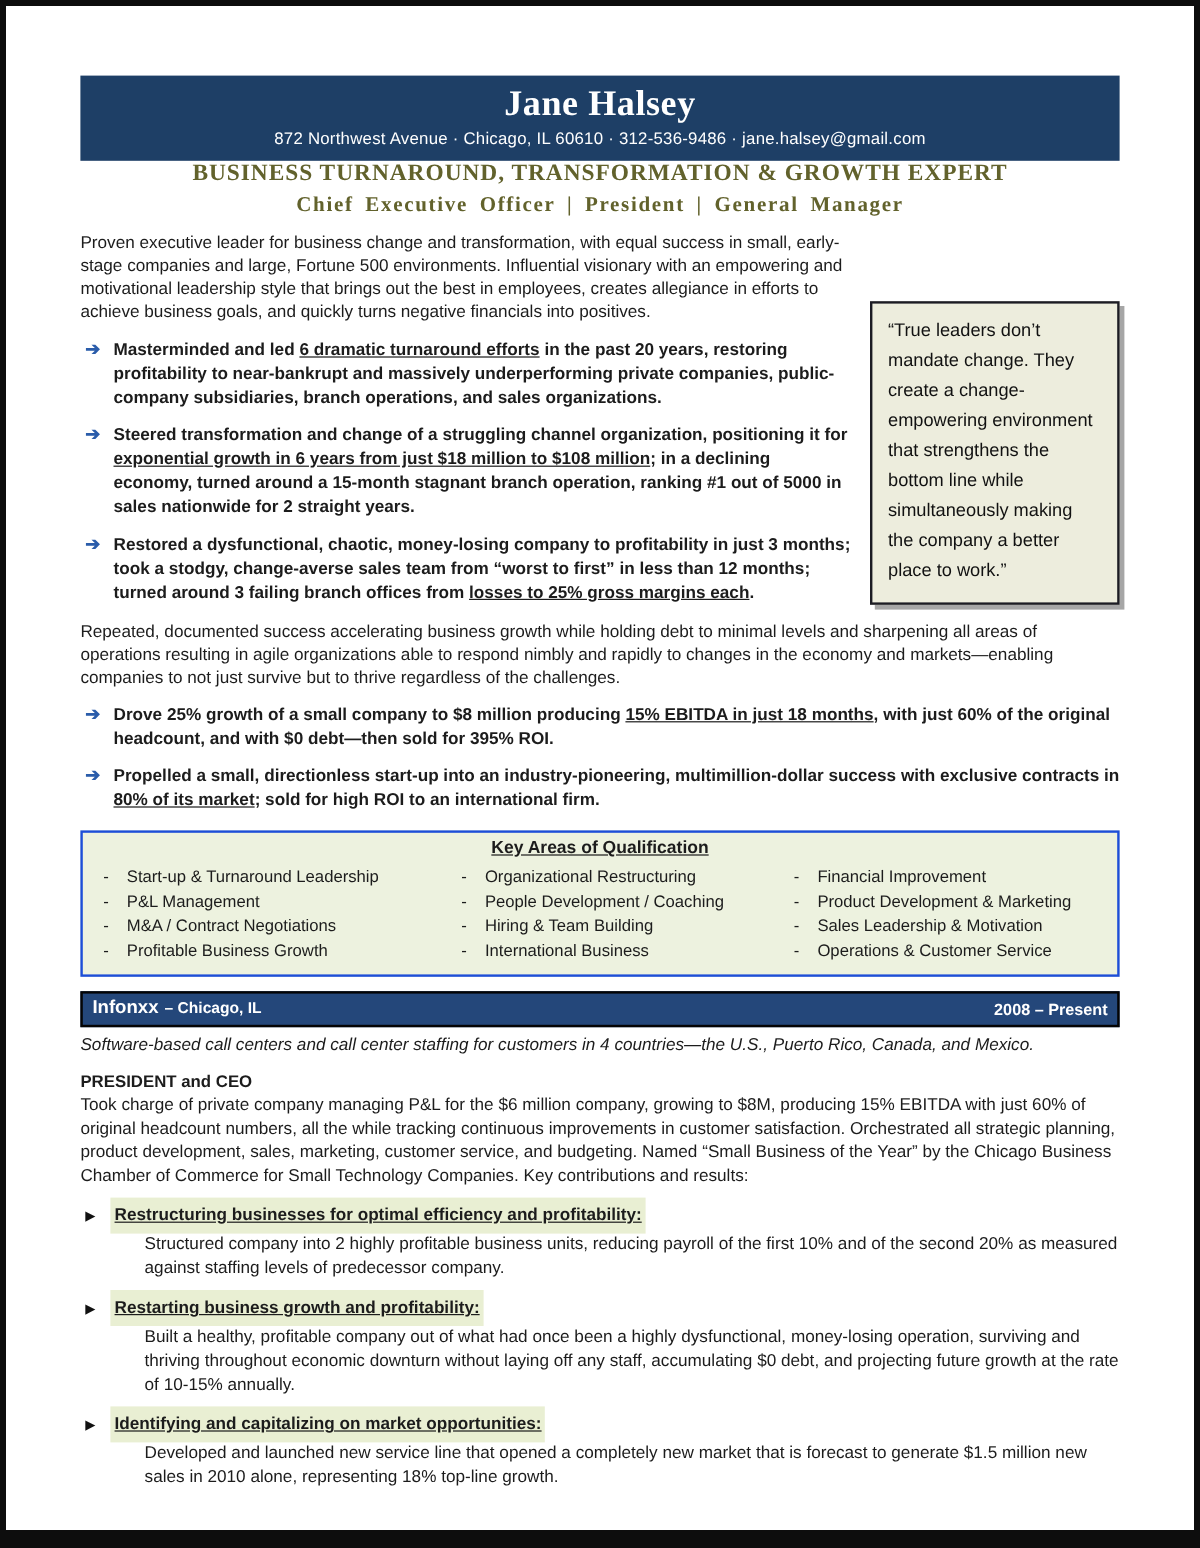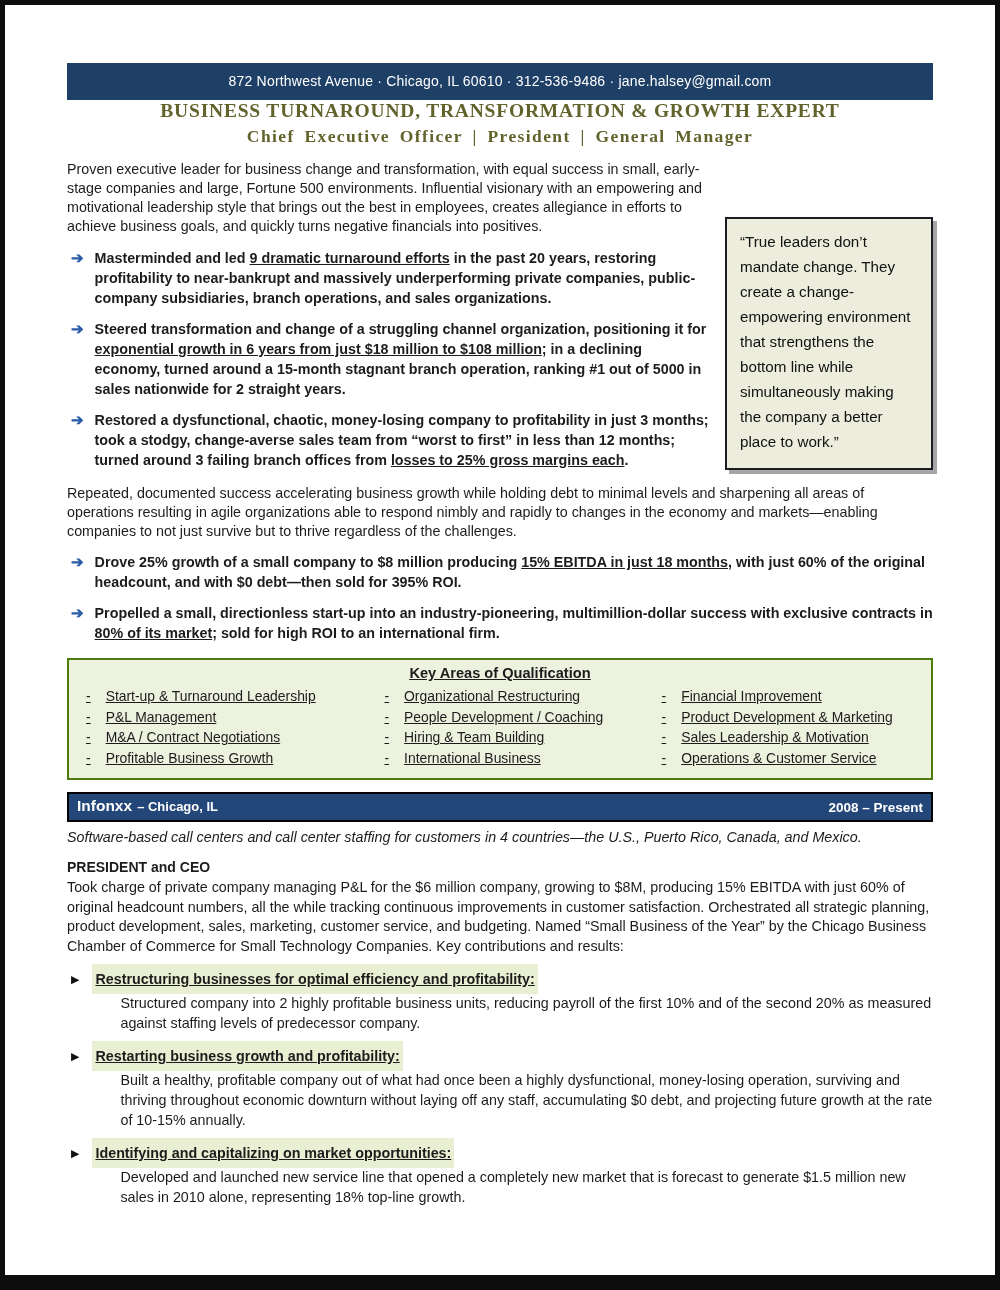--- a/index.html
+++ b/index.html
@@ -32,21 +32,21 @@
   .rt-u { text-decoration:underline; }
   .quote-box {
     flex:0 0 178px; width:178px;
     background:#ededdd; border:2px solid #1c1c24;
     box-shadow:4px 4px 0 #a6a6a6;
     padding:11px 13px 13px;
     font-size:15.2px; line-height:1.64; color:#111;
   }
   .below-quote { margin-top:14px; }
   
-  .kq-box { margin-top:15px; border:2px solid #4d7c0f; background:#edf2df; padding:5px 10px 10px;text-decoration:underline; }
+  .kq-box { margin-top:15px; border:2px solid #1d4ed8; background:#edf2df; padding:5px 10px 10px; }
   .kq-title { text-align:center; font-weight:bold; text-decoration:underline; font-size:14.6px; }
   .kq-grid { display:grid; grid-template-columns:1.12fr 1.04fr 1fr; margin-top:5px; }
   .kq-item { display:flex; gap:15px; font-size:13.9px; line-height:1.47; padding-left:7px; }
   .kq-dash { flex:0 0 auto; }
   
   .section-title { margin-top:36px; text-align:center; color:#5e5e2a; font-family:"Liberation Serif", serif; font-size:20px; font-weight:bold; letter-spacing:0.6px; }
   .company-bar { margin-top:12px; background:#24477a; border:2px solid #040404; color:#fff; display:flex; justify-content:space-between; align-items:flex-end; padding:3px 8px 5px; }
   .company-left { display:flex; align-items:baseline; gap:5px; }
   .company-name { font-size:15.5px; font-weight:bold; }
   .company-loc { font-size:13px; font-weight:bold; }
@@ -58,36 +58,37 @@
   .tri-glyph { font-size:11px; color:#111; margin-top:3px; flex:0 0 auto; }
   .acc-heading { display:inline; font-weight:bold; text-decoration:underline; font-size:14.3px; background:#e9efd3; padding:7px 3px; }
   .acc-body { margin-top:5px; margin-left:28px; font-size:14.3px; line-height:1.4; }
 </style>
 </head>
 <body>
 
 <div class="page">
 
   <div class="name-bar">
+    <div class="name">Jane Halsey</div>
     <div class="contact">872 Northwest Avenue  ·  Chicago, IL 60610  ·  312-536-9486  ·  jane.halsey@gmail.com</div>
   </div>
 
   <div class="headline-block">
     <div class="headline">BUSINESS TURNAROUND, TRANSFORMATION &amp; GROWTH EXPERT</div>
     <div class="subheadline">Chief Executive Officer |  President  |  General Manager</div>
   </div>
 
   <div class="summary-row">
     <div class="summary-left">
       <div class="para">Proven executive leader for business change and transformation, with equal success in small, early-stage companies and large, Fortune 500 environments. Influential visionary with an empowering and motivational leadership style that brings out the best in employees, creates allegiance in efforts to achieve business goals, and quickly turns negative financials into positives.</div>
       <div>
 
           <div class="arrow-item">
             <span class="arrow-glyph">➔</span>
-            <div><span>Masterminded and led </span><span class="rt-u">9 dramatic turnaround efforts</span><span> in the past 20 years, restoring profitability to near-bankrupt and massively underperforming private companies, public-company subsidiaries, branch operations, and sales organizations.</span></div>
+            <div><span>Masterminded and led </span><span class="rt-u">6 dramatic turnaround efforts</span><span> in the past 20 years, restoring profitability to near-bankrupt and massively underperforming private companies, public-company subsidiaries, branch operations, and sales organizations.</span></div>
           </div>
 
           <div class="arrow-item">
             <span class="arrow-glyph">➔</span>
             <div><span>Steered transformation and change of a struggling channel organization, positioning it for </span><span class="rt-u">exponential growth in 6 years from just $18 million to $108 million</span><span>; in a declining economy, turned around a 15-month stagnant branch operation, ranking #1 out of 5000 in sales nationwide for 2 straight years.</span></div>
           </div>
 
           <div class="arrow-item">
             <span class="arrow-glyph">➔</span>
             <div><span>Restored a dysfunctional, chaotic, money-losing company to profitability in just 3 months; took a stodgy, change-averse sales team from “worst to first” in less than 12 months; turned around 3 failing branch offices from </span><span class="rt-u">losses to 25% gross margins each</span><span>.</span></div>

